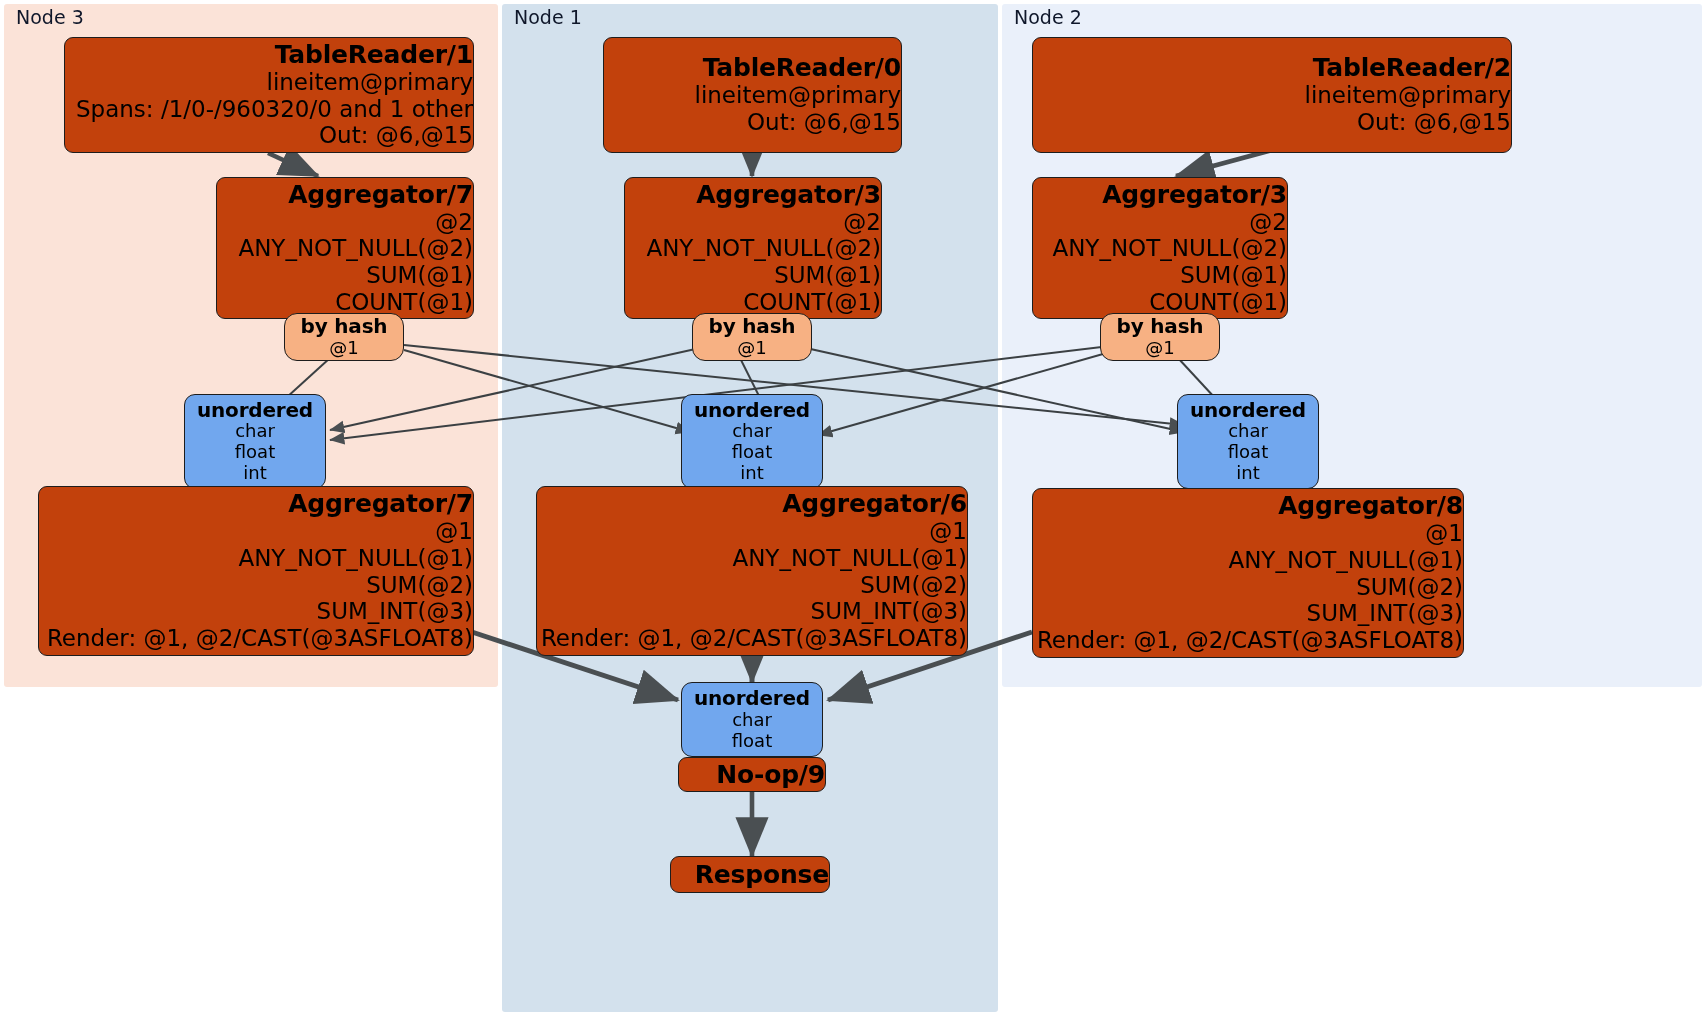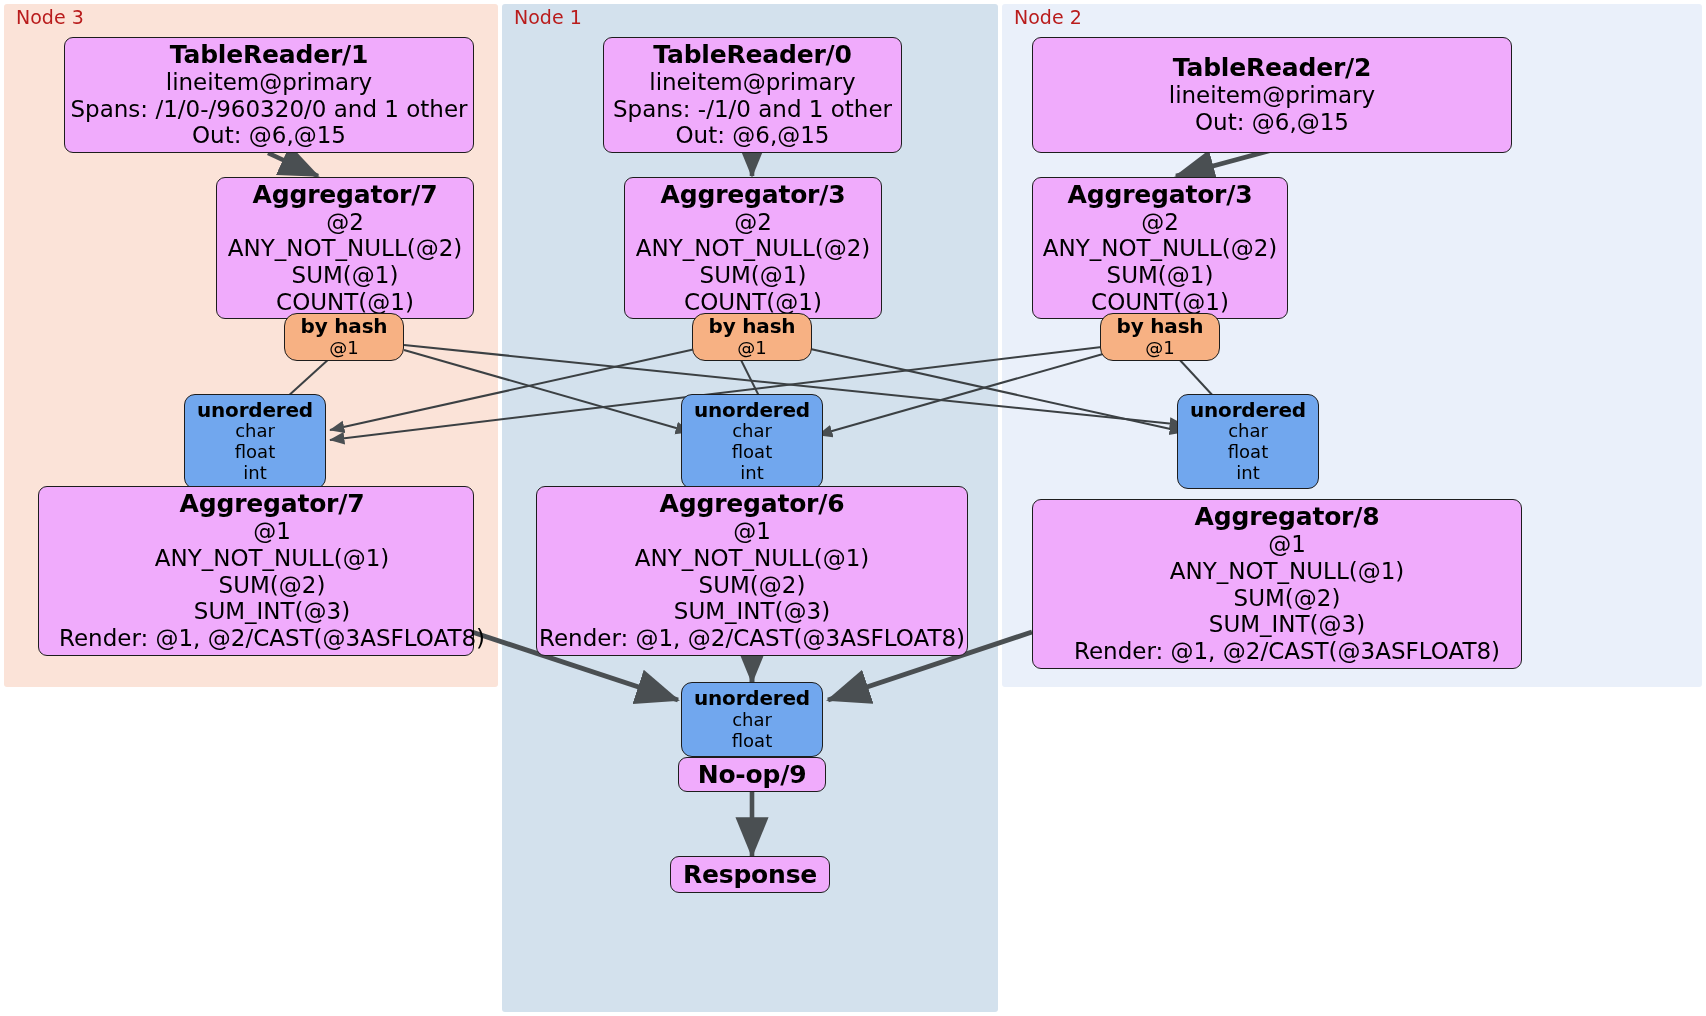--- a/index.html
+++ b/index.html
@@ -2,32 +2,32 @@
 <html><head>
 <meta charset="utf-8">
 <style>
   html,body{margin:0;padding:0;background:#ffffff;}
   body{width:1706px;height:1016px;position:relative;overflow:hidden;
        font-family:"DejaVu Sans","Liberation Sans",sans-serif;}
 
   #canvas{position:absolute;left:0;top:0;width:1706px;height:1016px;}
 
   .panel{position:absolute;border-radius:3px;}
-  .panel-label{position:absolute;font-size:19px;color:#b91c1c;
+  .panel-label{position:absolute;font-size:19px;color:#0f172a;
                font-family:"DejaVu Sans","Liberation Sans",sans-serif;}
 
   svg.edges{position:absolute;left:0;top:0;width:1706px;height:1016px;
             pointer-events:none;}
 
   .node{position:absolute;box-sizing:border-box;
         border:1.6px solid #1d1d1d;border-radius:9px;
         display:flex;flex-direction:column;align-items:center;
         justify-content:center;text-align:center;}
 
-  .n-proc{background:#f0abfc;}
+  .n-proc{background:#c2410c;align-items:flex-end;}
   .n-router{background:#f7b183;border-radius:13px;}
   .n-sync{background:#71a7ee;border-radius:11px;}
 
   .n-title{font-weight:bold;font-size:25px;color:#000;line-height:1.12;
            letter-spacing:-0.2px;white-space:nowrap;}
   .n-title.sm{font-size:20px;}
   .n-line{font-size:23px;color:#000;line-height:1.16;white-space:nowrap;}
   .n-line.sm{font-size:18px;}
 </style>
 </head>
@@ -112,21 +112,20 @@
     <div class="n-line">@1</div>
     <div class="n-line">ANY_NOT_NULL(@1)</div>
     <div class="n-line">SUM(@2)</div>
     <div class="n-line">SUM_INT(@3)</div>
     <div class="n-line">Render: @1, @2/CAST(@3ASFLOAT8)</div>
   </div>
 
   <div class="node n-proc" style="left:603px;top:37px;width:299px;height:116px;">
     <div class="n-title">TableReader/0</div>
     <div class="n-line">lineitem@primary</div>
-    <div class="n-line">Spans: -/1/0 and 1 other</div>
     <div class="n-line">Out: @6,@15</div>
   </div>
 
   <div class="node n-proc" style="left:624px;top:177px;width:258px;height:142px;">
     <div class="n-title">Aggregator/3</div>
     <div class="n-line">@2</div>
     <div class="n-line">ANY_NOT_NULL(@2)</div>
     <div class="n-line">SUM(@1)</div>
     <div class="n-line">COUNT(@1)</div>
   </div>
@@ -185,21 +184,21 @@
     <div class="n-line sm">@1</div>
   </div>
 
   <div class="node n-sync" style="left:1177px;top:394px;width:142px;height:95px;">
     <div class="n-title sm">unordered</div>
     <div class="n-line sm">char</div>
     <div class="n-line sm">float</div>
     <div class="n-line sm">int</div>
   </div>
 
-  <div class="node n-proc" style="left:1032px;top:499px;width:490px;height:170px;padding-left:20px;">
+  <div class="node n-proc" style="left:1032px;top:488px;width:432px;height:170px;padding-left:20px;">
     <div class="n-title">Aggregator/8</div>
     <div class="n-line">@1</div>
     <div class="n-line">ANY_NOT_NULL(@1)</div>
     <div class="n-line">SUM(@2)</div>
     <div class="n-line">SUM_INT(@3)</div>
     <div class="n-line">Render: @1, @2/CAST(@3ASFLOAT8)</div>
   </div>
 
 </div>
 

